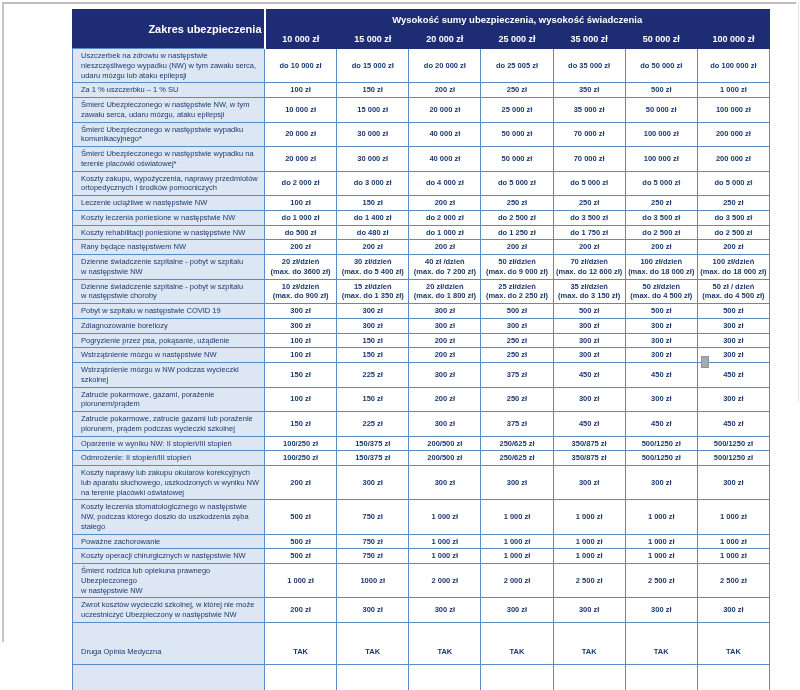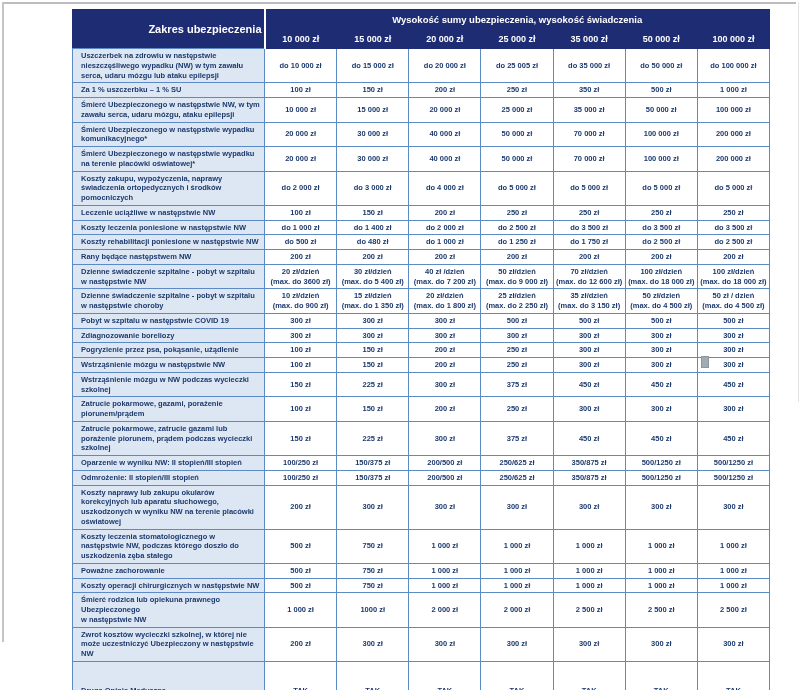--- a/index.html
+++ b/index.html
@@ -21,21 +21,21 @@
   thead th{
     background:#1e2c74;color:#ffffff;font-weight:bold;
     border:1px solid #1e2c74;padding:0 2px;
   }
   th.th-zakres{font-size:11px;border-right:2px solid #ffffff;border-bottom:1px solid #5b8ac5;text-align:right;}
   th.th-wysokosc{font-size:9.5px;height:19px;margin-left:32px;}
   th.th-amount{font-size:9px;height:18px;border-left:1px solid #8a93c4;border-top:1px solid #6a76b4;}
 
   td{border:1px solid #5b8ac5;color:#1c3a6e;line-height:1.3;vertical-align:middle;}
   td.label{
-    background:#dde6f3;font-size:7.5px;font-weight:700;
+    background:#dde6f3;font-size:7.5px;font-weight:400;
     padding:2px 4px 2px 8px;white-space:pre-line;text-align:left;
   }
   td.val{
     background:#ffffff;font-size:7.5px;font-weight:600;text-align:center;
     padding:1px 2px;white-space:pre-line;
   }
   tr.padded td{padding-top:24px;padding-bottom:7px;}
 
   .stray-artifact{
     position:absolute;left:701px;top:356px;width:6px;height:10px;
@@ -120,21 +120,21 @@
         <td class="label">Śmierć Ubezpieczonego w następstwie wypadku na terenie placówki oświatowej*</td>
         <td class="val">20 000 zł</td>
         <td class="val">30 000 zł</td>
         <td class="val">40 000 zł</td>
         <td class="val">50 000 zł</td>
         <td class="val">70 000 zł</td>
         <td class="val">100 000 zł</td>
         <td class="val">200 000 zł</td>
       </tr>
       <tr>
-        <td class="label">Koszty zakupu, wypożyczenia, naprawy świadczenia ortopedycznych i środków pomocniczych</td>
+        <td class="label">Koszty zakupu, wypożyczenia, naprawy przedmiotów ortopedycznych i środków pomocniczych</td>
         <td class="val">do 2 000 zł</td>
         <td class="val">do 3 000 zł</td>
         <td class="val">do 4 000 zł</td>
         <td class="val">do 5 000 zł</td>
         <td class="val">do 5 000 zł</td>
         <td class="val">do 5 000 zł</td>
         <td class="val">do 5 000 zł</td>
       </tr>
       <tr>
         <td class="label">Leczenie uciążliwe w następstwie NW</td>

